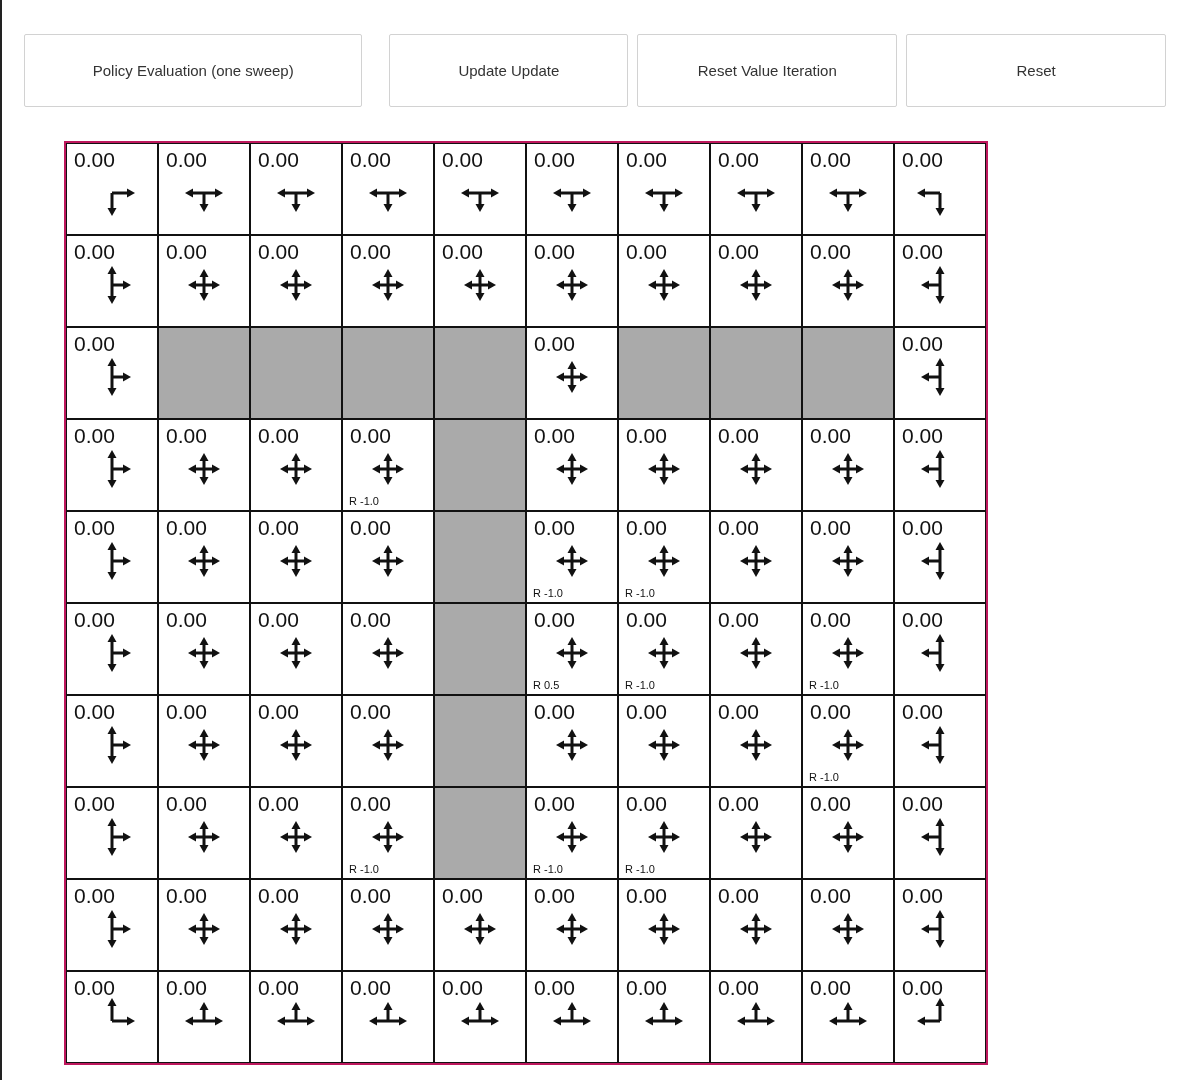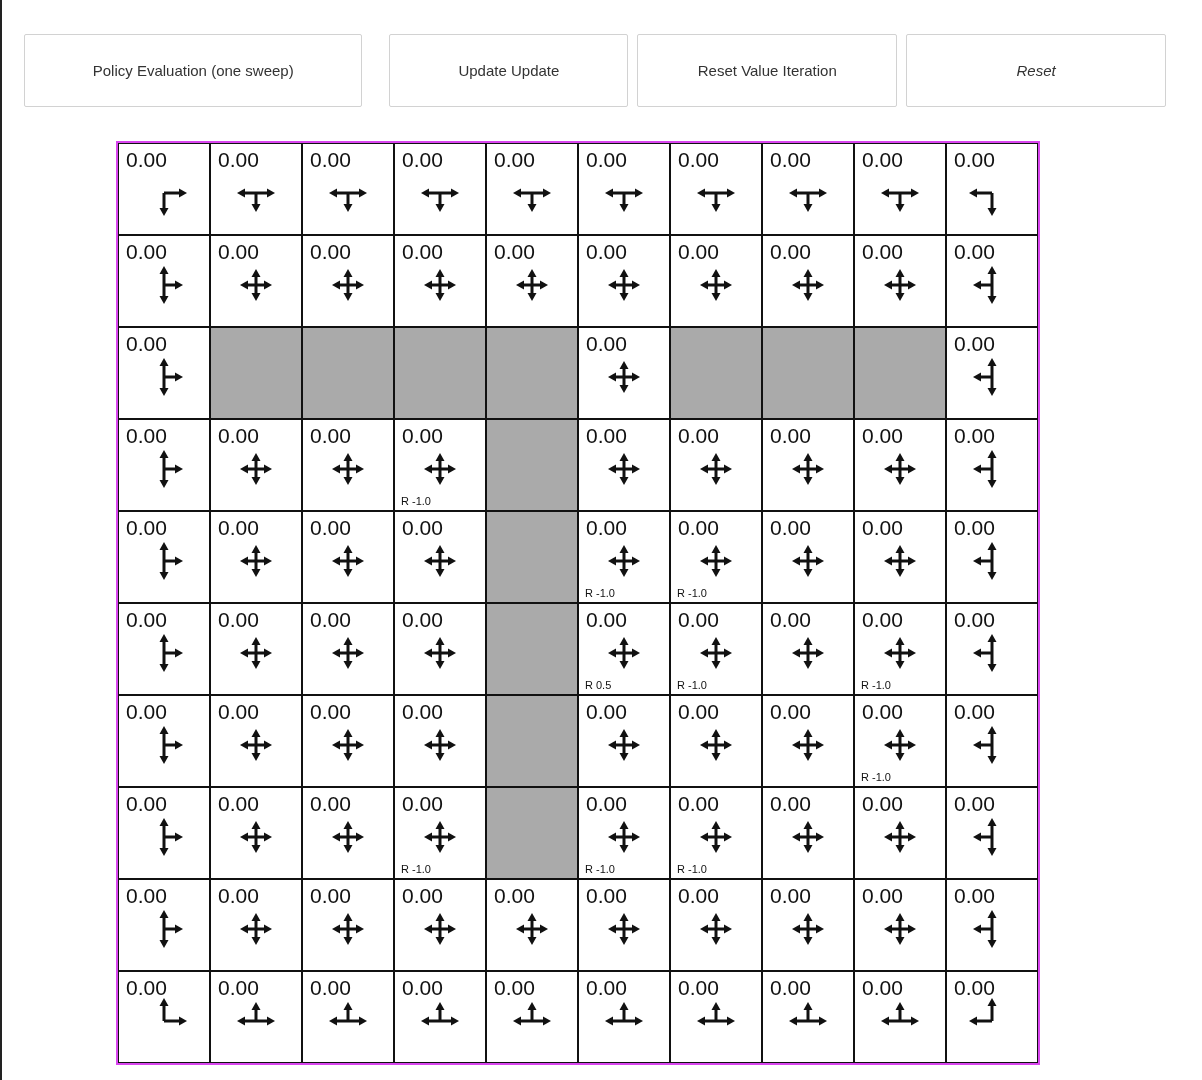--- a/index.html
+++ b/index.html
@@ -12,25 +12,25 @@
   .toolbar{display:flex;align-items:flex-start;margin:34px 36px 0 24px;}
   .btn{
     height:73px;background:#fff;border:1px solid #d2d2d2;border-radius:2px;
     font-size:15px;color:#333;font-family:"Liberation Sans",sans-serif;
     display:flex;align-items:center;justify-content:center;cursor:pointer;
     padding:0 10px;box-sizing:border-box;
   }
   .btn-1{width:340px;margin-right:27px;}
   .btn-2{width:240px;margin-right:9px;}
   .btn-3{width:261px;margin-right:9px;}
-  .btn-4{width:261px;font-style:italic;}
+  .btn-4{width:261px;}
   
   .grid{
     display:grid;grid-template-columns:repeat(10,92px);grid-auto-rows:92px;
-    width:fit-content;border:2px solid #d946ef;margin:34px 0 0 116px;background:#fff;
+    width:fit-content;border:2px solid #be185d;margin:34px 0 0 64px;background:#fff;
   }
   .cell{position:relative;width:92px;height:92px;box-sizing:border-box;
     background:#fff;border:1px solid #111;}
   .cell.wall{background:#aaaaaa;}
   .val{position:absolute;top:4px;left:7px;font-size:21px;line-height:24px;color:#111;}
   .arrows{position:absolute;top:25px;left:50%;transform:translateX(-50%);
     width:48px;height:48px;}
   .reward{position:absolute;left:6px;bottom:3px;font-size:11px;color:#111;}
 </style>
 </head>

